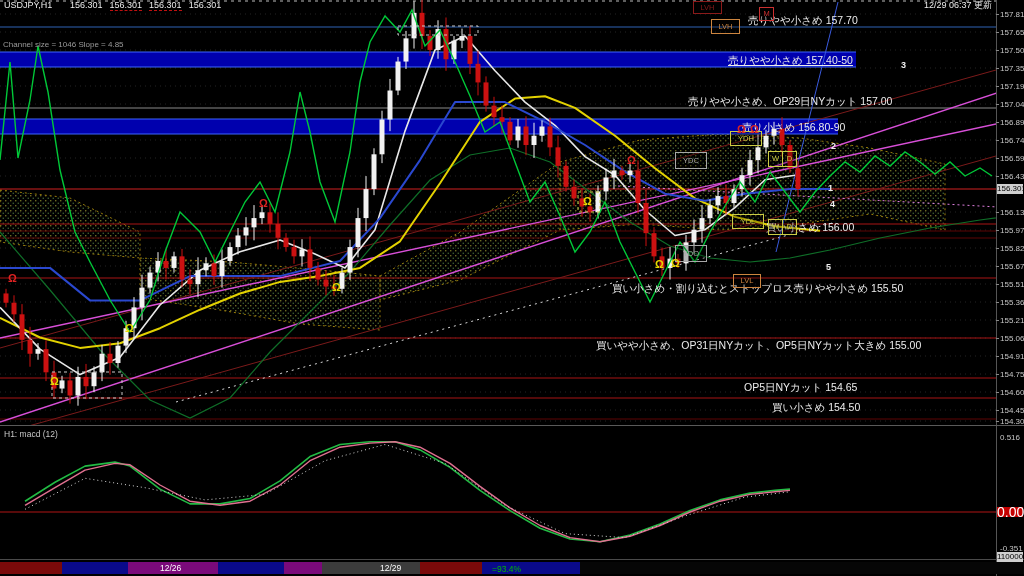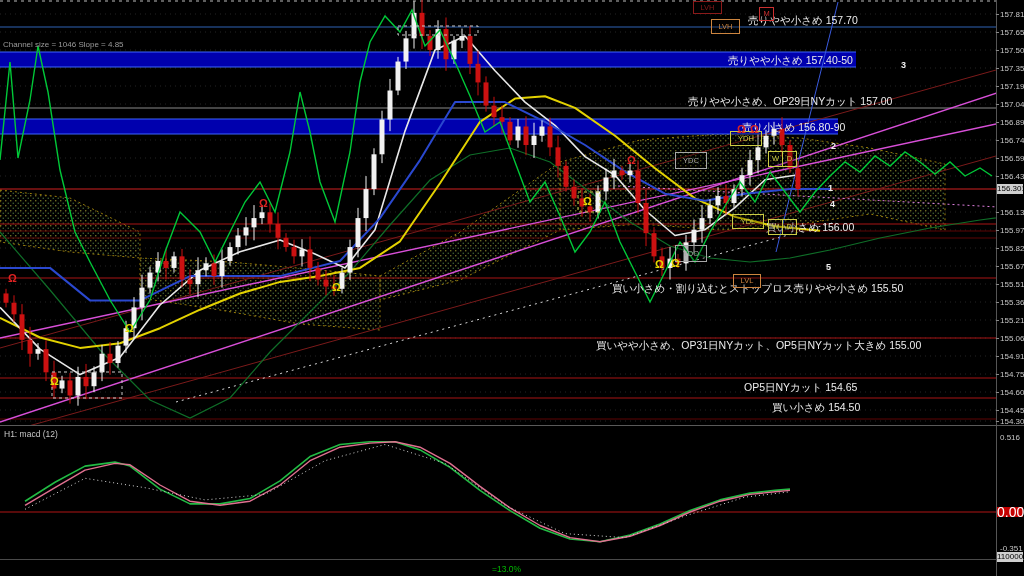--- a/index.html
+++ b/index.html
@@ -32,20 +32,25 @@
   .tl .seg{position:absolute;top:0;height:12px;}
   .tl .dlabel{position:absolute;top:1px;color:#fff;font-size:8.5px;z-index:7;}
   .tlnote{position:absolute;top:564px;color:#00b800;font-size:8.5px;z-index:8;}
   svg{position:absolute;left:0;top:0;z-index:3;}
 </style>
 </head>
 <body>
 
 <div class="stage">
 
+  <div class="hdr">
+    <span class="sym">USDJPY,H1</span>
+    <span class="quotes"><span>156.301</span><span class="u">156.301</span><span class="u">156.301</span><span>156.301</span></span>
+    <span class="upd">12/29 06:37 更新</span>
+  </div>
 
   <svg id="chart-svg" width="1024" height="576" viewBox="0 0 1024 576">
     <defs>
       <pattern id="hatch" width="5" height="5" patternUnits="userSpaceOnUse">
         <rect x="0" y="0" width="1.4" height="1.4" fill="#6a6a22"></rect>
         <rect x="2.6" y="2.6" width="1.4" height="1.4" fill="#39572f"></rect>
       </pattern>
       <clipPath id="priceClip">
           <rect x="0" y="0" width="996" height="425"></rect>
         </clipPath>
@@ -325,21 +330,21 @@
 
   <div class="chaninfo">Channel size = 1046 Slope = 4.85</div>
   <div id="annotations">
       <div class="ann" style="left: 748px; top: 14px;">売りやや小さめ 157.70</div>
       <div class="ann" style="left: 688px; top: 95px;">売りやや小さめ、OP29日NYカット 157.00</div>
       <div class="ann" style="left: 766px; top: 221px;">買い小さめ 156.00</div>
       <div class="ann" style="left: 612px; top: 282px;">買い小さめ・割り込むとストップロス売りやや小さめ 155.50</div>
       <div class="ann" style="left: 596px; top: 339px;">買いやや小さめ、OP31日NYカット、OP5日NYカット大きめ 155.00</div>
       <div class="ann" style="left: 744px; top: 381px;">OP5日NYカット 154.65</div>
       <div class="ann" style="left: 772px; top: 401px;">買い小さめ 154.50</div>
-      <div class="ann" style="left: 728px; top: 54px;">売りやや小さめ 157.40-50</div>
+      <div class="ann" style="left: 728px; top: 54px; text-decoration: underline;">売りやや小さめ 157.40-50</div>
       <div class="ann" style="left: 742px; top: 121px;">売り小さめ 156.80-90</div>
     </div>
   <div id="level-boxes">
       <div class="lvbox" style="left: 693px; top: 1px; width: 27px; height: 11px; border-color: rgb(139, 26, 26); color: rgb(139, 26, 26);">LVH</div>
       <div class="lvbox" style="left: 711px; top: 19px; width: 27px; height: 13px; border-color: rgb(205, 133, 63); color: rgb(205, 133, 63);">LVH</div>
       <div class="lvbox" style="left: 759px; top: 7px; width: 13px; height: 12px; border-color: rgb(204, 48, 48); color: rgb(204, 48, 48);">M</div>
       <div class="lvbox" style="left: 730px; top: 131px; width: 30px; height: 13px; border-color: rgb(204, 204, 68); color: rgb(204, 204, 68);">YDH</div>
       <div class="lvbox" style="left: 675px; top: 152px; width: 30px; height: 15px; border-color: rgb(168, 168, 168); color: rgb(168, 168, 168);">YDC</div>
       <div class="lvbox" style="left: 675px; top: 197px; width: 30px; height: 15px; border-color: rgb(168, 168, 168); color: rgb(168, 168, 168); margin-top: 48px;">YDO</div>
       <div class="lvbox" style="left: 768px; top: 151px; width: 13px; height: 14px; border-color: rgb(204, 204, 68); color: rgb(204, 204, 68);">W</div>
@@ -424,14 +429,27 @@
   <div id="macd-axis">
       <div class="axlabel" style="top: 433px;">0.516</div>
       <div class="redbox" style="top: 507px;">0.00</div>
       <div class="axlabel" style="top: 544px;">-0.351</div>
       <div class="curbox" style="top: 552px;">110000</div>
     </div>
 
   <div class="sep" style="top:425px"></div>
   <div class="sep" style="top:559px;background:#4a4a4a"></div>
 
-  <div class="tlnote" id="tl-note" style="left: 492px;">=13.0%</div>
+  <div class="tl" id="timeline">
+      <div class="seg" style="left: 0px; width: 62px; background: rgb(122, 10, 10);"></div>
+      <div class="seg" style="left: 62px; width: 66px; background: rgb(10, 10, 138);"></div>
+      <div class="seg" style="left: 128px; width: 90px; background: rgb(122, 10, 122);"></div>
+      <div class="dlabel" style="left: 160px;">12/26</div>
+      <div class="seg" style="left: 218px; width: 66px; background: rgb(10, 10, 138);"></div>
+      <div class="seg" style="left: 284px; width: 38px; background: rgb(122, 10, 122);"></div>
+      <div class="seg" style="left: 322px; width: 98px; background: rgb(60, 60, 60);"></div>
+      <div class="dlabel" style="left: 380px;">12/29</div>
+      <div class="seg" style="left: 420px; width: 62px; background: rgb(122, 10, 10);"></div>
+      <div class="seg" style="left: 482px; width: 98px; background: rgb(10, 10, 138);"></div>
+      <div class="seg" style="left: 580px; width: 444px; background: rgb(6, 6, 6);"></div>
+    </div>
+  <div class="tlnote" id="tl-note" style="left: 492px;">=93.4%</div>
 </div>
 
 </body></html>

